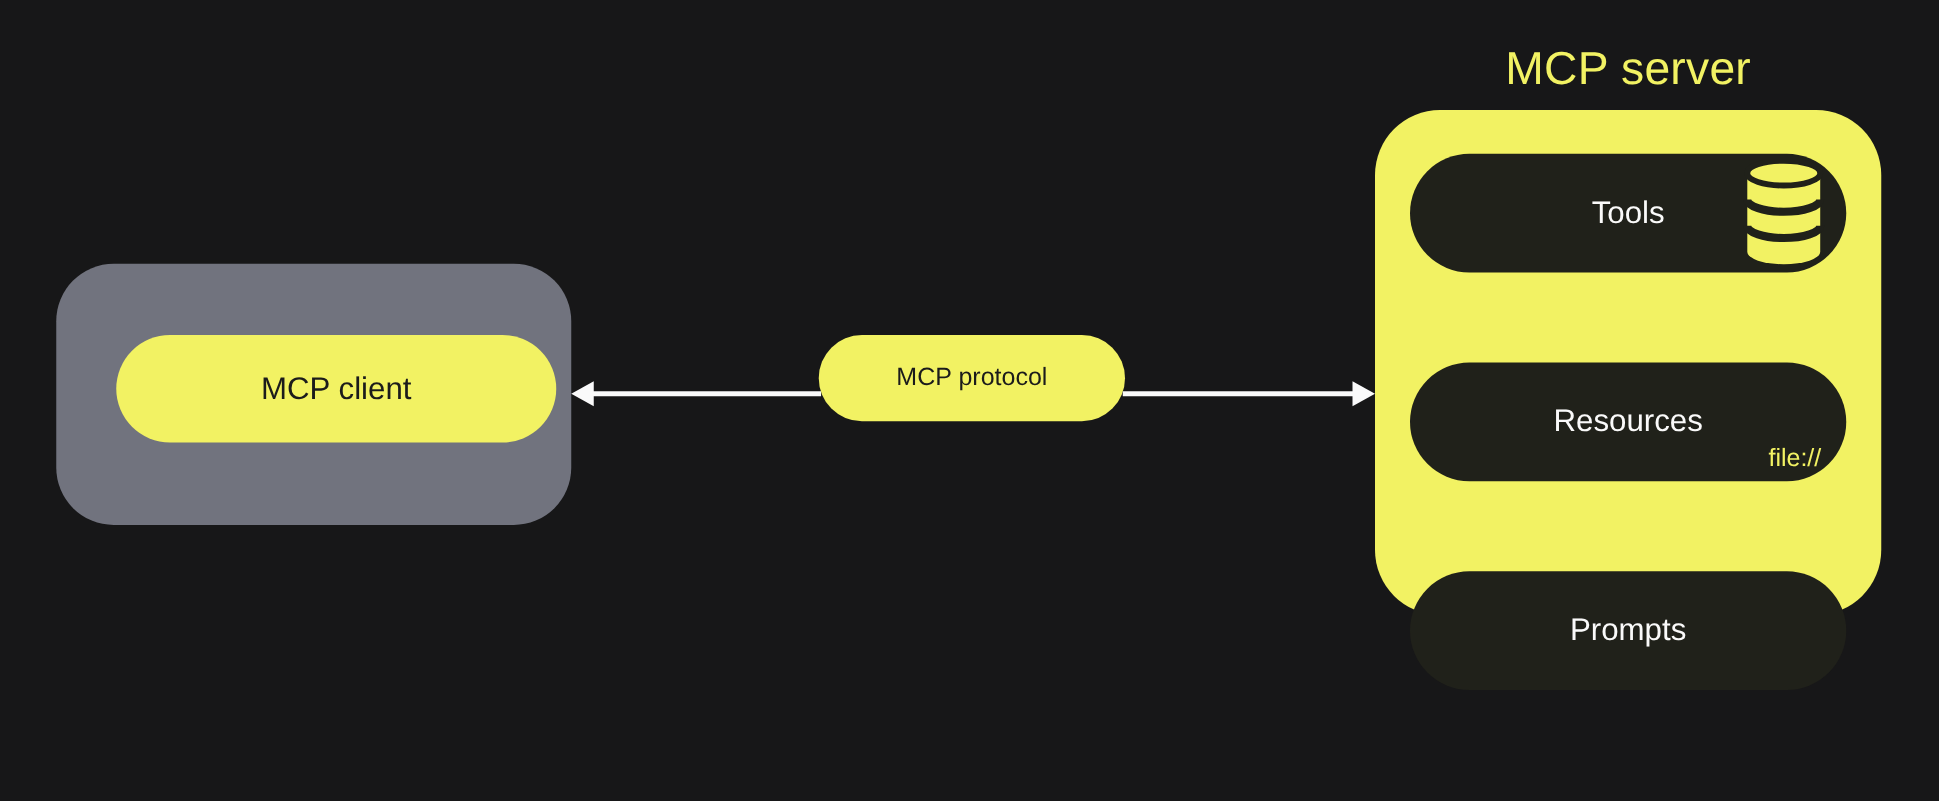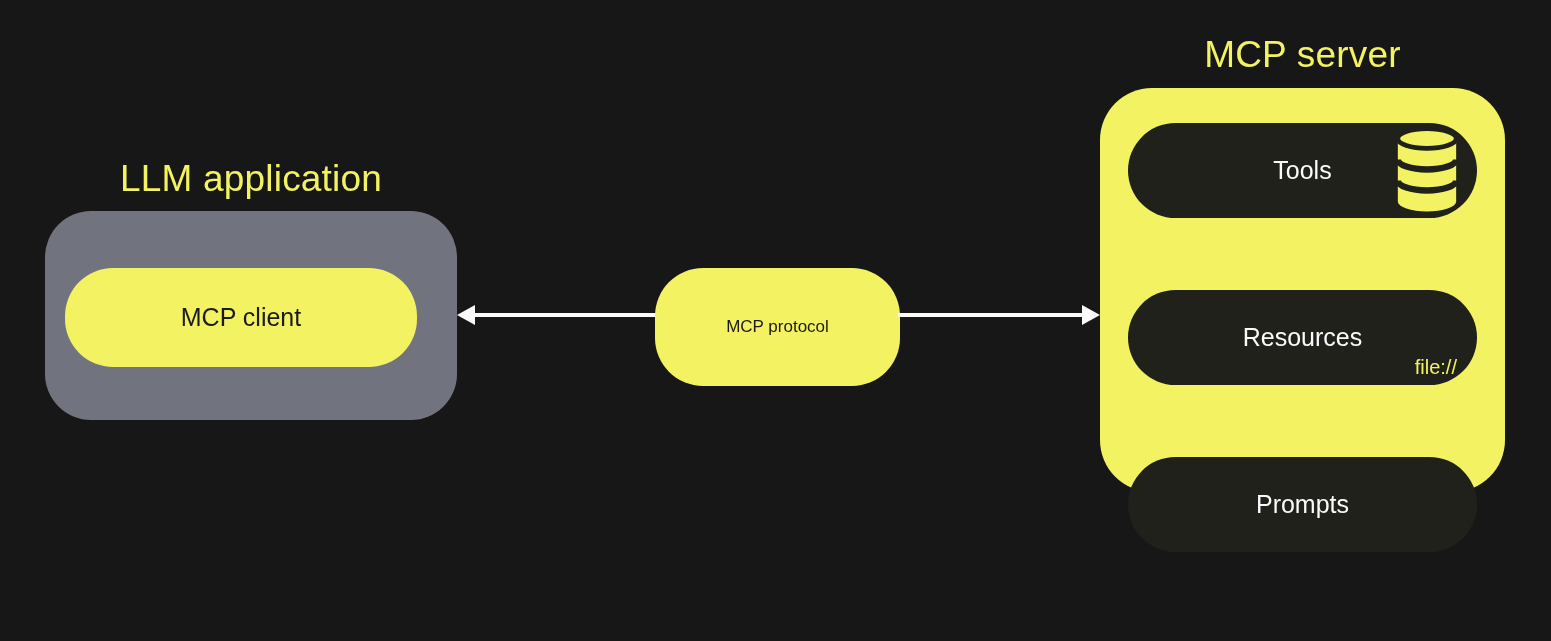--- a/index.html
+++ b/index.html
@@ -35,39 +35,39 @@
 
   .llm-box {
     position: absolute;
     left: 45px; top: 211px;
     width: 412px; height: 209px;
     background: var(--gray);
     border-radius: 46px;
   }
   .client-pill {
     position: absolute;
-    left: 20px; top: 57px;
-    width: 352px; height: 99px;
+    left: 48px; top: 57px;
+    width: 352px; height: 86px;
     background: var(--yellow);
     border-radius: 48px;
     display: flex; align-items: center; justify-content: center;
     color: var(--text-dark);
     font-size: 25px;
     font-weight: 500;
   }
 
   .protocol-pill {
     position: absolute;
     left: 655px; top: 268px;
-    width: 245px; height: 118px;
+    width: 245px; height: 69px;
     background: var(--yellow);
     border-radius: 48px;
     display: flex; align-items: center; justify-content: center;
     color: var(--text-dark);
-    font-size: 17px;
+    font-size: 20px;
     font-weight: 500;
   }
 
   .arrow-svg { position: absolute; display: block; }
   .arrow-left-svg { left: 456px; top: 301px; }
   .arrow-right-svg { left: 898px; top: 301px; }
   .arrow-line { stroke: var(--text-light); stroke-width: 4; }
   .arrow-head { fill: var(--text-light); }
 
   .server-box {
@@ -107,21 +107,20 @@
     color: var(--yellow);
     font-size: 20px;
     font-weight: 400;
   }
 </style>
 </head>
 <body>
 
 <div class="canvas">
 
-  <div class="section-title title-llm">LLM application</div>
 
   <div class="llm-box">
     <div class="client-pill">
       <span>MCP client</span>
     </div>
   </div>
 
   <svg class="arrow-svg arrow-left-svg" width="201" height="28" viewBox="0 0 201 28">
     <line class="arrow-line" x1="16" y1="14" x2="201" y2="14"></line>
     <polygon class="arrow-head" points="1,14 19,4 19,24"></polygon>

